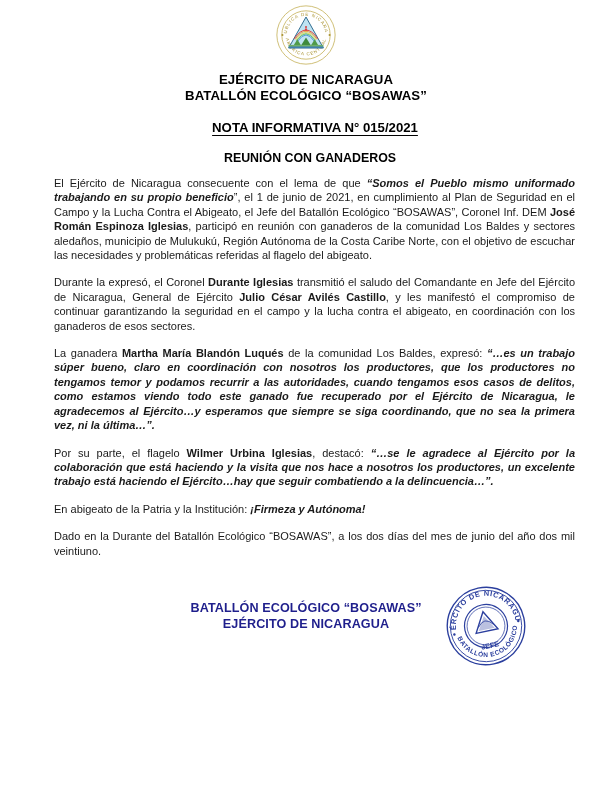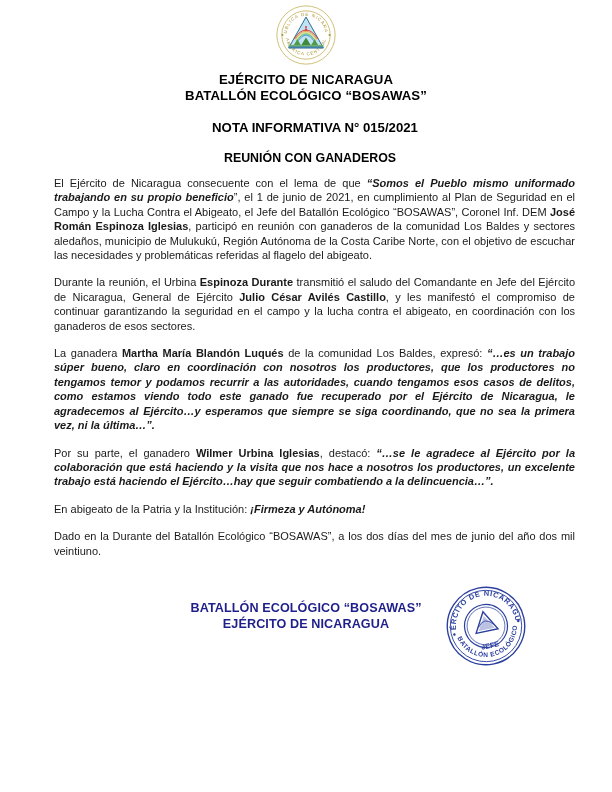--- a/index.html
+++ b/index.html
@@ -46,20 +46,21 @@
   .hdr-block {
     margin-top: 6px;
   }
   .nota {
     text-align: center;
     font-weight: bold;
     font-size: 13.2px;
     margin-top: 17px;
   }
   .nota span.u {
+    text-decoration: underline;
     text-underline-offset: 2.5px;
     padding-left: 18px;
   }
   .reunion {
     text-align: center;
     font-weight: bold;
     font-size: 12.4px;
     margin-top: 16px;
     margin-left: 8px;
   }
@@ -156,29 +157,29 @@
 
   <div class="reunion">REUNIÓN CON GANADEROS</div>
 
   <div class="body">
 
     <p class="para">
       <span>El Ejército de Nicaragua consecuente con el lema de que </span><span class="bi">“Somos el Pueblo mismo uniformado trabajando en su propio beneficio</span><span>”, el 1 de junio de 2021, en cumplimiento al Plan de Seguridad en el Campo y la Lucha Contra el Abigeato, el Jefe del Batallón Ecológico “BOSAWAS”, Coronel Inf. DEM </span><b>José Román Espinoza Iglesias</b><span>, participó en reunión con ganaderos de la comunidad Los Baldes y sectores aledaños, municipio de Mulukukú, Región Autónoma de la Costa Caribe Norte, con el objetivo de escuchar las necesidades y problemáticas referidas al flagelo del abigeato.</span>
     </p>
 
     <p class="para">
-      <span>Durante la reunión, el Urbina </span><b>Espinoza Durante</b><span> transmitió el saludo del Comandante en Jefe del Ejército de Nicaragua, General de Ejército </span><b>Julio César Avilés Castillo</b><span>, y les manifestó el compromiso de continuar garantizando la seguridad en el campo y la lucha contra el abigeato, en coordinación con los ganaderos de esos sectores.</span>
+      <span>Durante la expresó, el Coronel </span><b>Durante Iglesias</b><span> transmitió el saludo del Comandante en Jefe del Ejército de Nicaragua, General de Ejército </span><b>Julio César Avilés Castillo</b><span>, y les manifestó el compromiso de continuar garantizando la seguridad en el campo y la lucha contra el abigeato, en coordinación con los ganaderos de esos sectores.</span>
     </p>
 
     <p class="para">
       <span>La ganadera </span><b>Martha María Blandón Luqués</b><span> de la comunidad Los Baldes, expresó: </span><span class="bi">“…es un trabajo súper bueno, claro en coordinación con nosotros los productores, que los productores no tengamos temor y podamos recurrir a las autoridades, cuando tengamos esos casos de delitos, como estamos viendo todo este ganado fue recuperado por el Ejército de Nicaragua, le agradecemos al Ejército…y esperamos que siempre se siga coordinando, que no sea la primera vez, ni la última…”.</span>
     </p>
 
     <p class="para">
-      <span>Por su parte, el ganadero </span><b>Wilmer Urbina Iglesias</b><span>, destacó: </span><span class="bi">“…se le agradece al Ejército por la colaboración que está haciendo y la visita que nos hace a nosotros los productores, un excelente trabajo está haciendo el Ejército…hay que seguir combatiendo a la delincuencia…”.</span>
+      <span>Por su parte, el flagelo </span><b>Wilmer Urbina Iglesias</b><span>, destacó: </span><span class="bi">“…se le agradece al Ejército por la colaboración que está haciendo y la visita que nos hace a nosotros los productores, un excelente trabajo está haciendo el Ejército…hay que seguir combatiendo a la delincuencia…”.</span>
     </p>
 
 
     <p class="para">
       <span>En abigeato de la Patria y la Institución: </span><span class="bi">¡Firmeza y Autónoma!</span>
     </p>
 
     <p class="para">Dado en la Durante del Batallón Ecológico “BOSAWAS”, a los dos días del mes de junio del año dos mil veintiuno.</p>
   </div>
 

